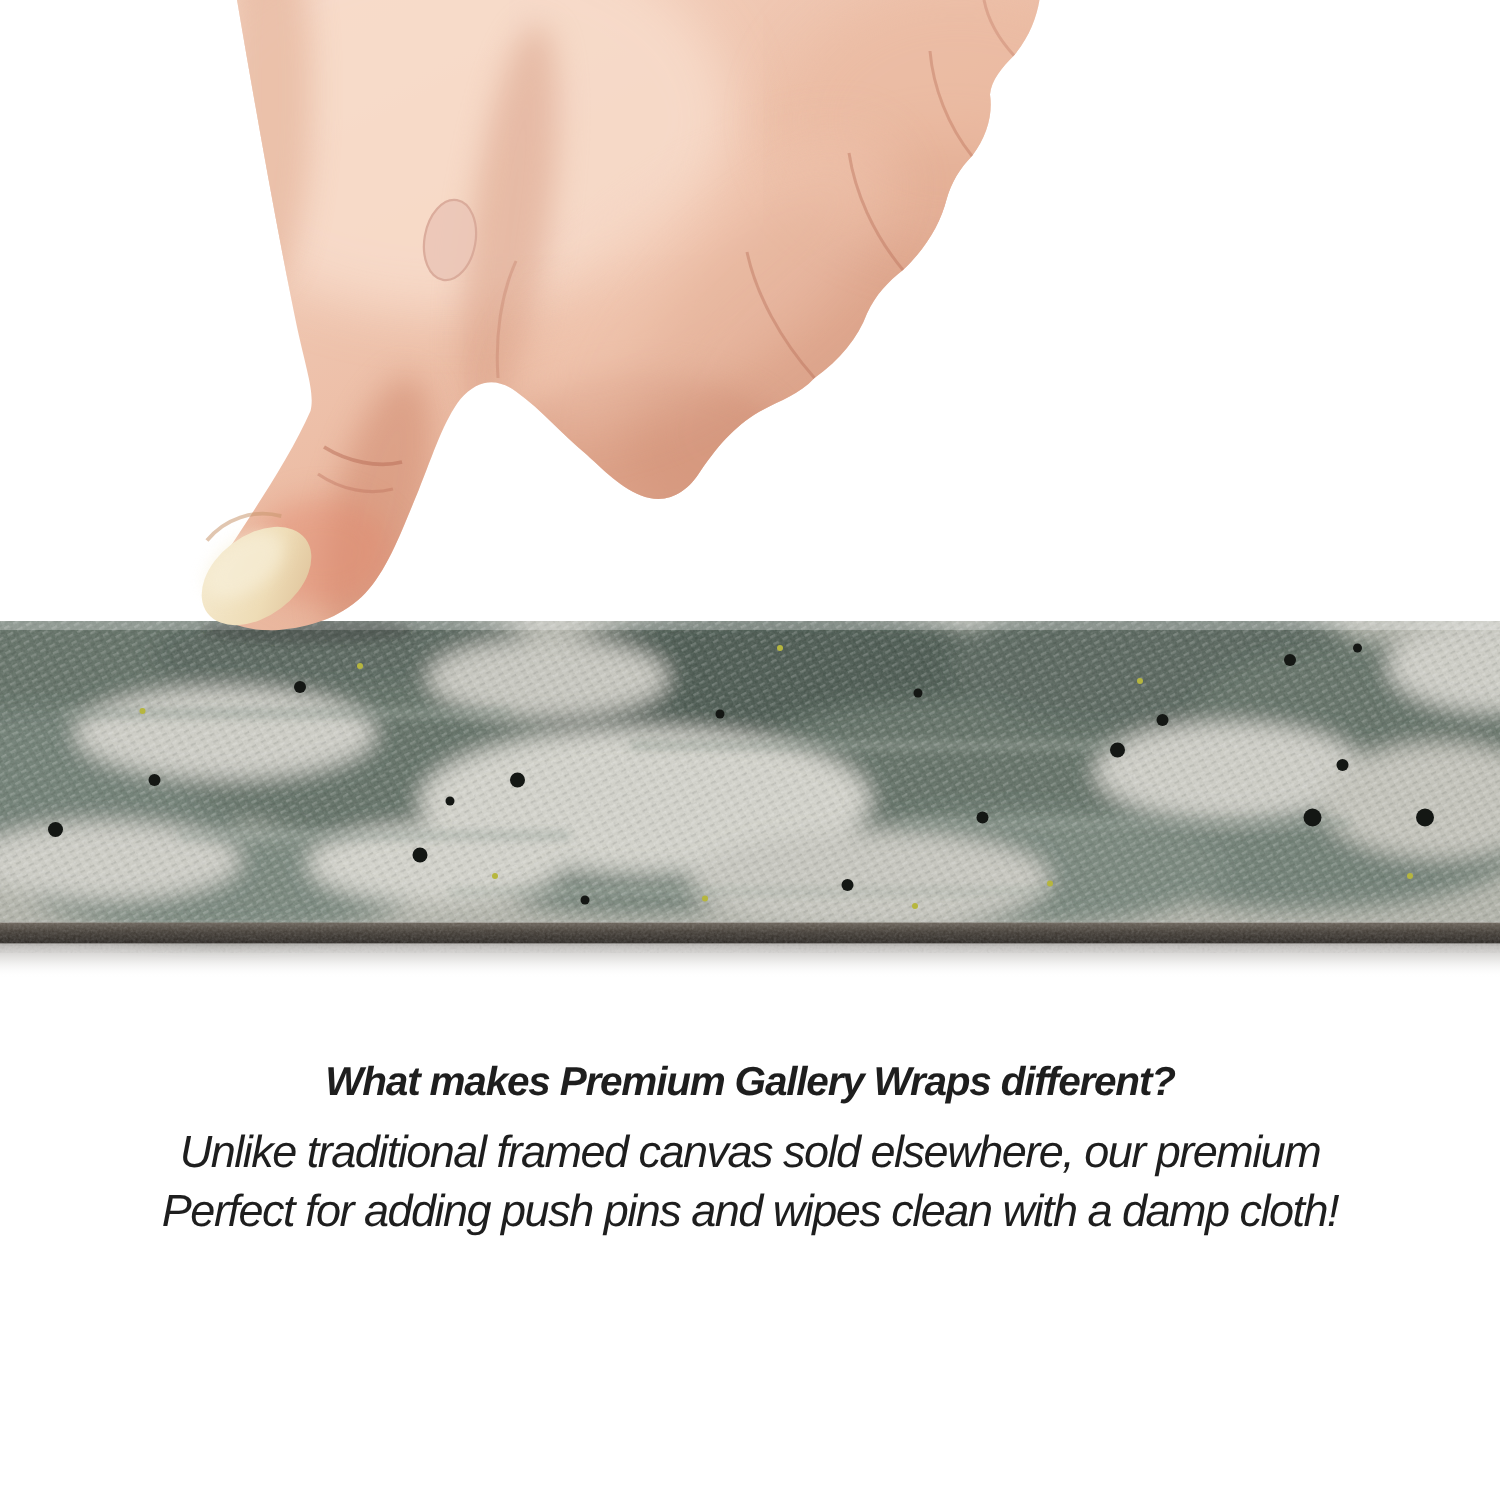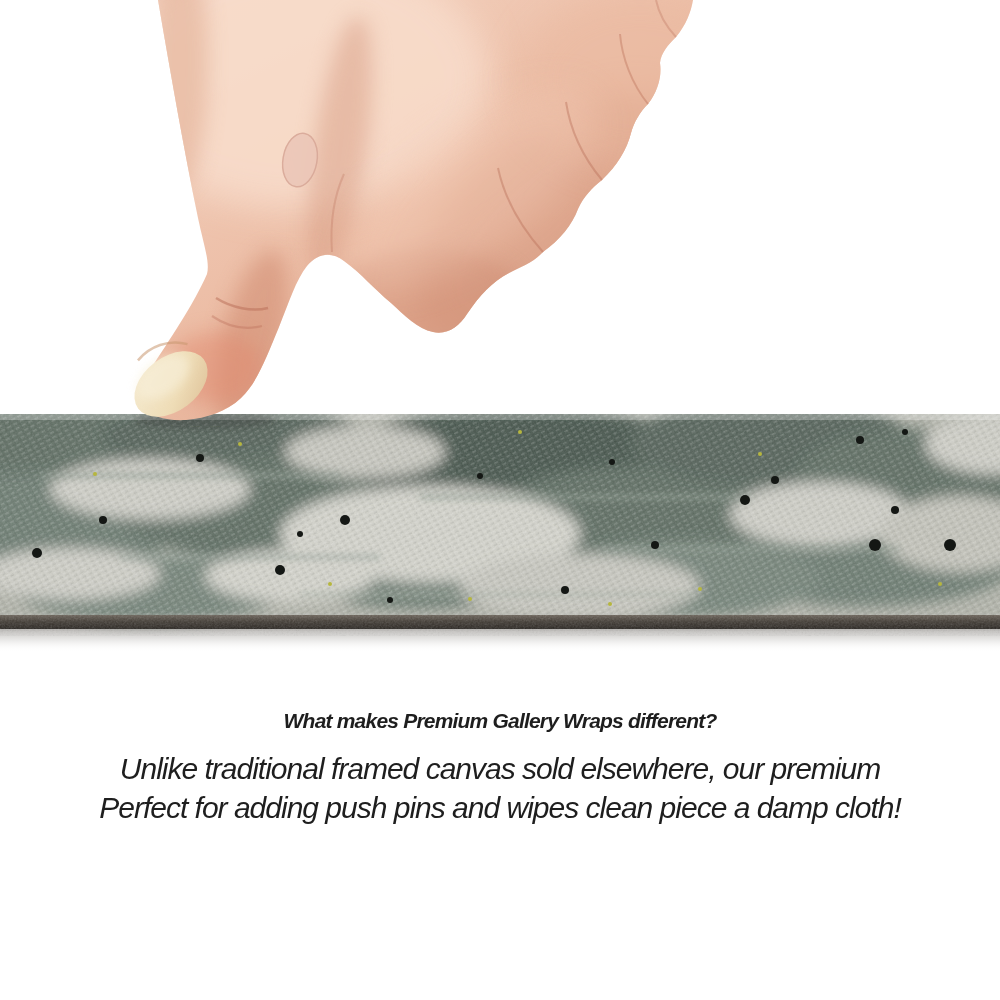--- a/index.html
+++ b/index.html
@@ -19,21 +19,21 @@
   .hand-photo{
     position:absolute;left:0;top:0;width:1000px;height:440px;z-index:3;
   }
 
   
   .text-block{
     position:absolute;left:0;top:700px;width:1000px;z-index:4;
     text-align:center;color:#1e1e1e;
   }
   .headline{
-    font-size:21px;line-height:42px;font-weight:700;font-style:italic;
+    font-size:27px;line-height:42px;font-weight:700;font-style:italic;
     letter-spacing:-0.8px;margin:0 0 8px 0;white-space:nowrap;
   }
   .body-line{
     font-size:30px;line-height:38.5px;font-weight:400;font-style:italic;
     letter-spacing:-1px;white-space:nowrap;
   }
 </style>
 </head>
 <body>
 
@@ -227,16 +227,16 @@
       <path d="M602,180 C582,156 570,128 566,102" stroke-width="2" opacity="0.40"></path>
       <path d="M648,104 C632,84 622,58 620,34" stroke-width="2" opacity="0.38"></path>
       <path d="M676,37 C664,24 658,10 656,0" stroke-width="2" opacity="0.30"></path>
       <path d="M332,252 C330,224 334,196 344,174" stroke-width="2" opacity="0.28"></path>
     </g>
   </svg>
 
   <div class="text-block">
     <h1 class="headline">What makes Premium Gallery Wraps different?</h1>
     <div class="body-line">Unlike traditional framed canvas sold elsewhere, our premium</div>
-    <div class="body-line">Perfect for adding push pins and wipes clean piece a damp cloth!</div>
+    <div class="body-line">Perfect for adding push pins and wipes clean with a damp cloth!</div>
   </div>
 
 </div>
 
 </body></html>

